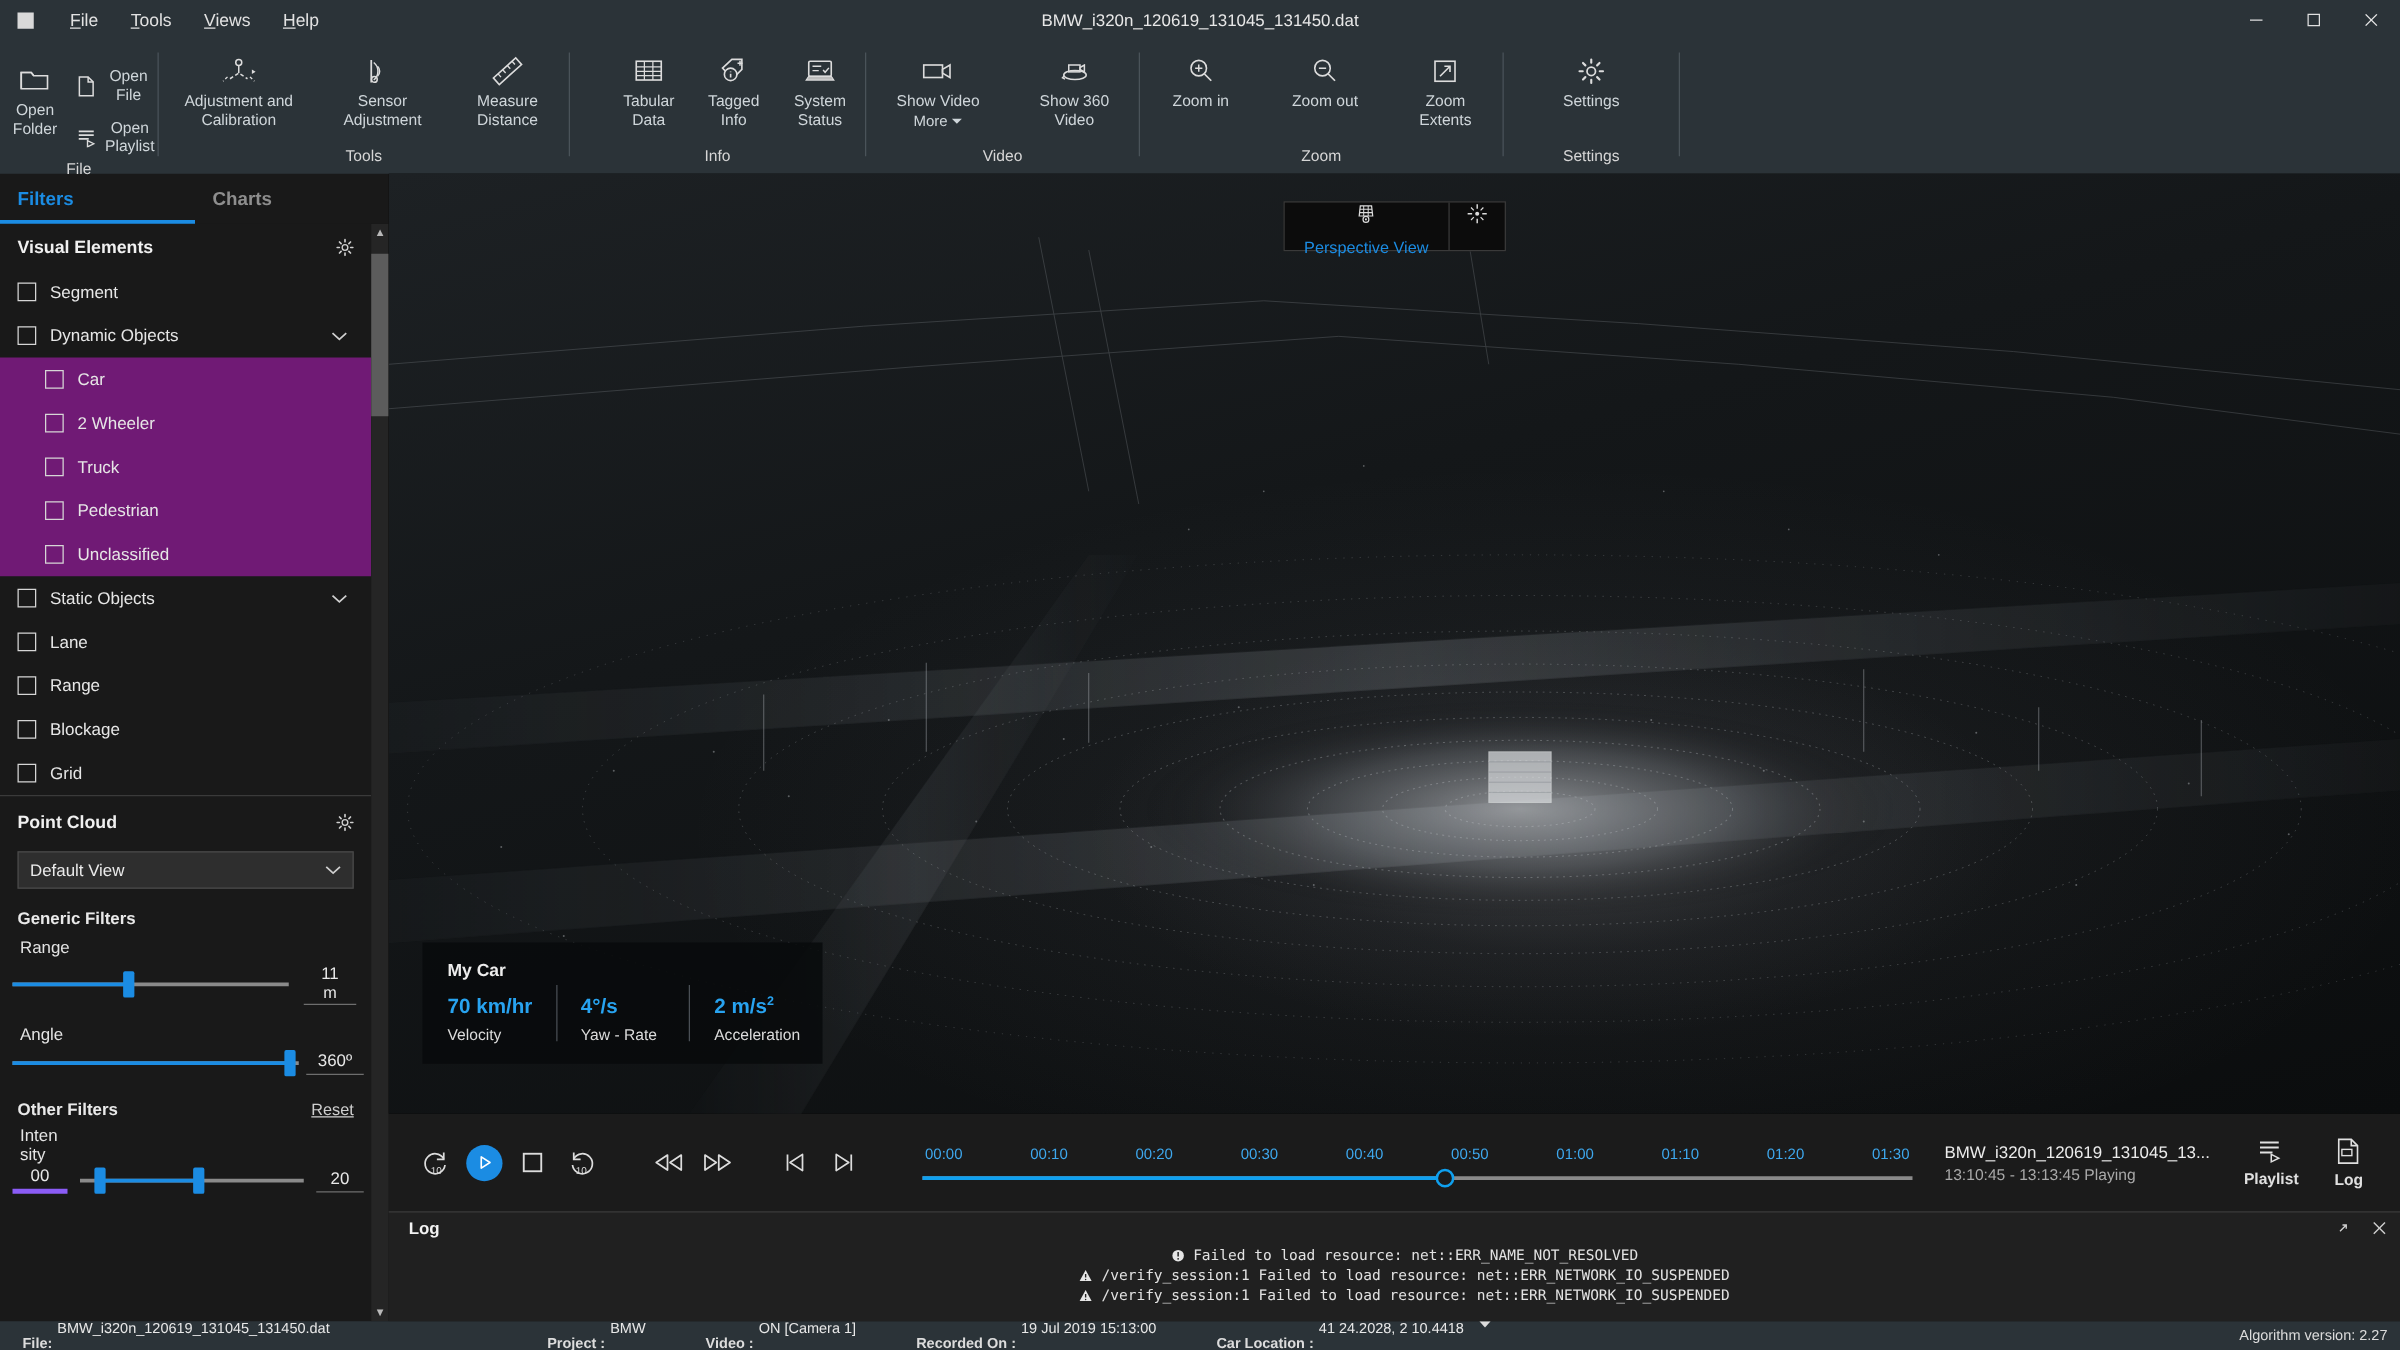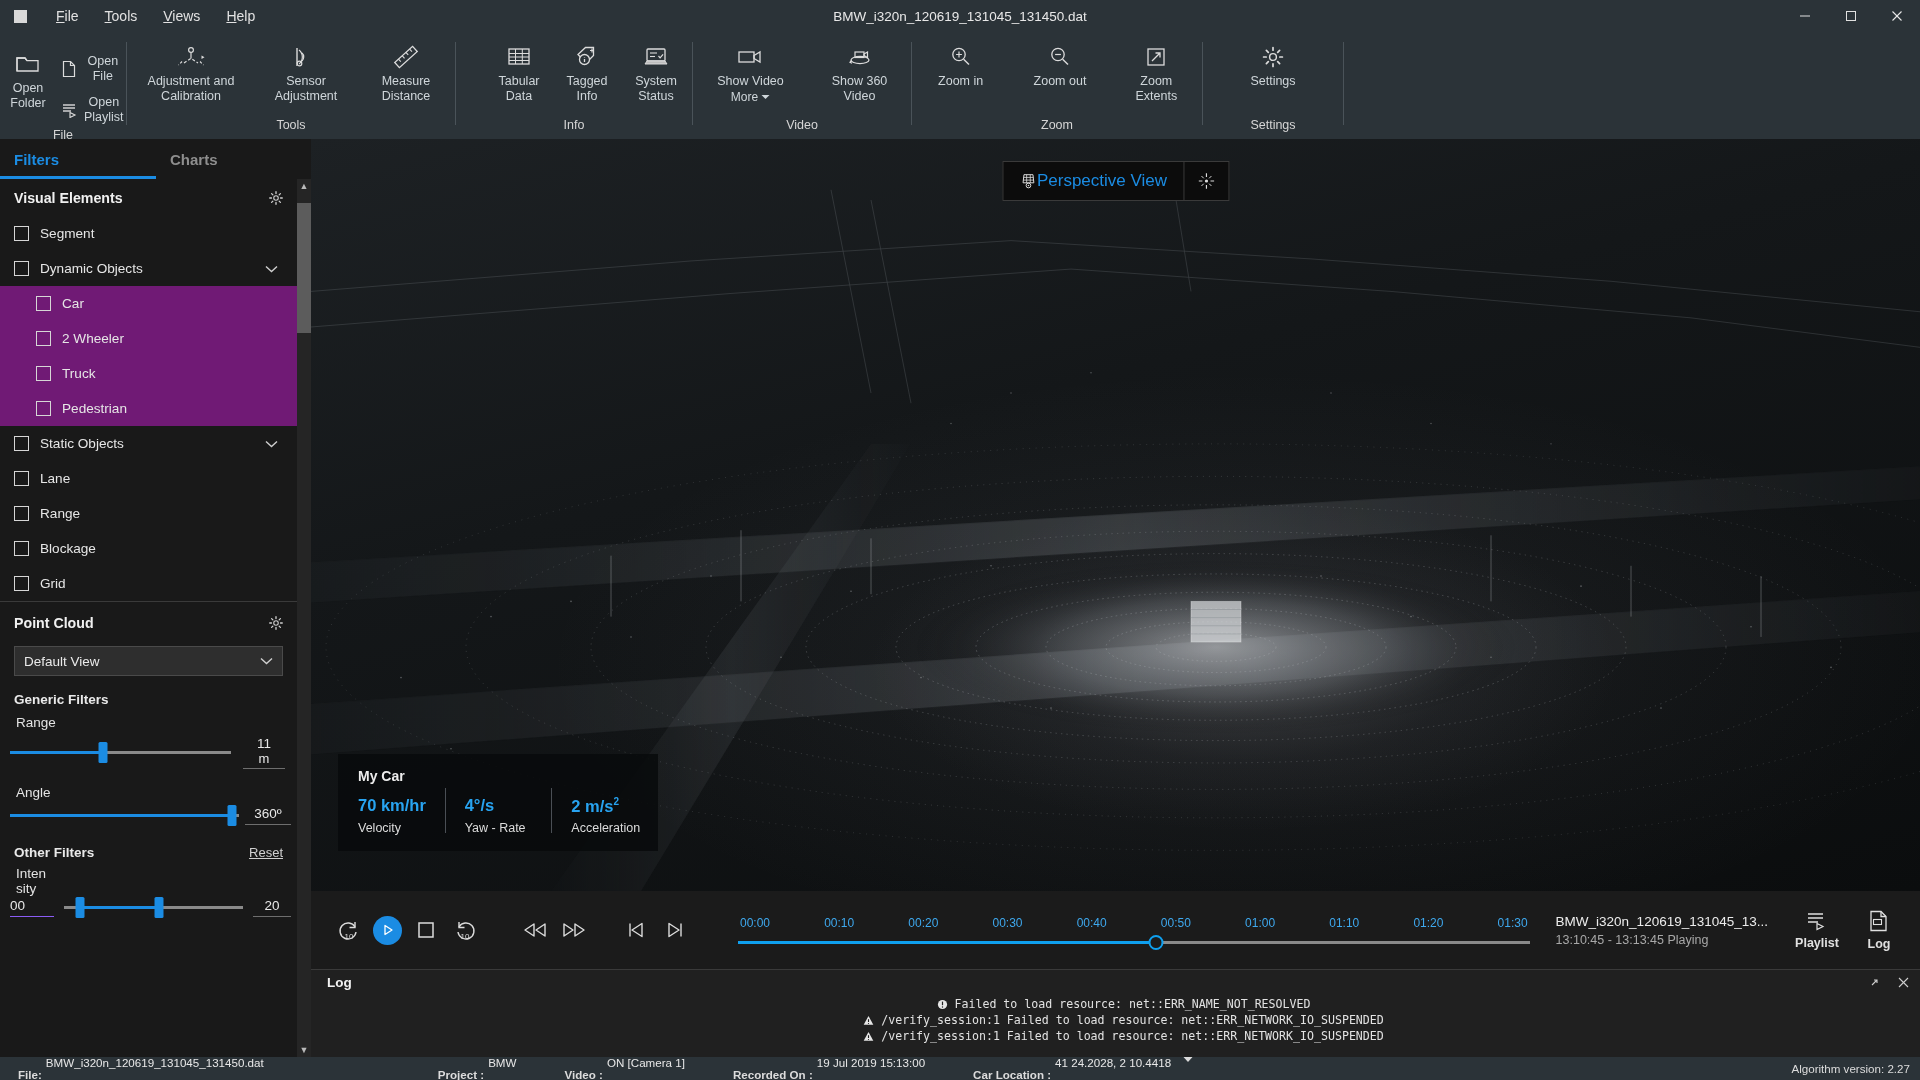--- a/index.html
+++ b/index.html
@@ -108,22 +108,22 @@
   .track .fill { position:absolute; left:0; top:0; bottom:0; background:#1b8ce3; }
   .thumb {
     position:absolute; top:-9px; width:9px; height:21px; background:#1b8ce3; border-radius:1.5px;
     transform:translateX(-50%);
   }
   .val {
     width:46px; text-align:center; font-size:13.5px; color:#e8e8e8;
     border-bottom:1px solid #6e6e6e; padding-bottom:3px; line-height:15px;
   }
   .val.small { width:38px; }
-  .val-pre { width:44px; font-size:13.5px; color:#e8e8e8;
-    border-bottom:1px solid #8b5cf6; padding-bottom:3px; margin-left:4px;}
+  .val-pre { width:44px; text-align:center; font-size:13.5px; color:#e8e8e8;
+    border-bottom:4px solid #8b5cf6; padding-bottom:3px; margin-left:4px;}
 
   .sb-track {
     width:14px; background:#252525; flex:0 0 14px; display:flex; flex-direction:column;
     align-items:center; justify-content:space-between; padding:2px 0;
   }
   .sb-arrow { color:#b9b9b9; font-size:9px; }
   .sb-thumb { position:absolute; right:0; width:14px; background:#5c5c5c; }
 
   
   .viewport { flex:1; position:relative; background:#060606; overflow:hidden; min-width:0;
@@ -135,22 +135,22 @@
       radial-gradient(ellipse 520px 230px at 58% 70%, rgba(200,200,205,0.20) 0%, rgba(120,120,128,0.08) 42%, rgba(0,0,0,0) 72%),
       radial-gradient(ellipse 1000px 420px at 58% 70%, rgba(150,150,160,0.10) 0%, rgba(0,0,0,0) 70%),
       linear-gradient(165deg, #1d2124 0%, #141719 38%, #0b0d0e 100%);
   }
 
   .viewbar {
     position:absolute; top:22px; left:50%; transform:translateX(-50%);
     display:flex; align-items:stretch; background:#0c0c0c; border:1px solid #3a3a3a; z-index:5;
   }
   .viewbar .seg {
-    display:flex; align-items:center; padding:0 16px; height:38px;
-    font-size:17px; color:#1b8ce3; cursor:default;
+    display:flex; align-items:center; gap:10px; padding:0 16px; height:38px;
+    font-size:13px; color:#1b8ce3; cursor:default;flex-direction:column;
   }
   .viewbar .vsep { width:1px; background:#3a3a3a; }
   .viewbar .seg.icon-only { padding:0 13px; color:#d8d8d8; }
 
   
   .mycar {
     position:absolute; left:27px; bottom:40px; width:320px;
     background:rgba(8,10,12,0.86); padding:14px 0 16px 0; z-index:5;
   }
   .mycar h4 { font-size:14px; color:#ededed; padding:0 20px 10px 20px; }
@@ -520,20 +520,24 @@
               <span class="cbox"></span>
               <span class="chk-label">2 Wheeler</span>
             </div>
             <div class="chk-row indent">
               <span class="cbox"></span>
               <span class="chk-label">Truck</span>
             </div>
             <div class="chk-row indent">
               <span class="cbox"></span>
               <span class="chk-label">Pedestrian</span>
+            </div>
+            <div class="chk-row indent">
+              <span class="cbox"></span>
+              <span class="chk-label">Unclassified</span>
             </div>
           </div>
 
           <div class="chk-row">
             <span class="cbox"></span>
             <span class="chk-label">Static Objects</span>
             <span class="chev">
               <svg width="13" height="8" viewBox="0 0 13 8">
                   <path d="M1 1.5l5.5 5 5.5-5" fill="none" stroke="#cfcfcf" stroke-width="1.4"></path>
                 </svg>

